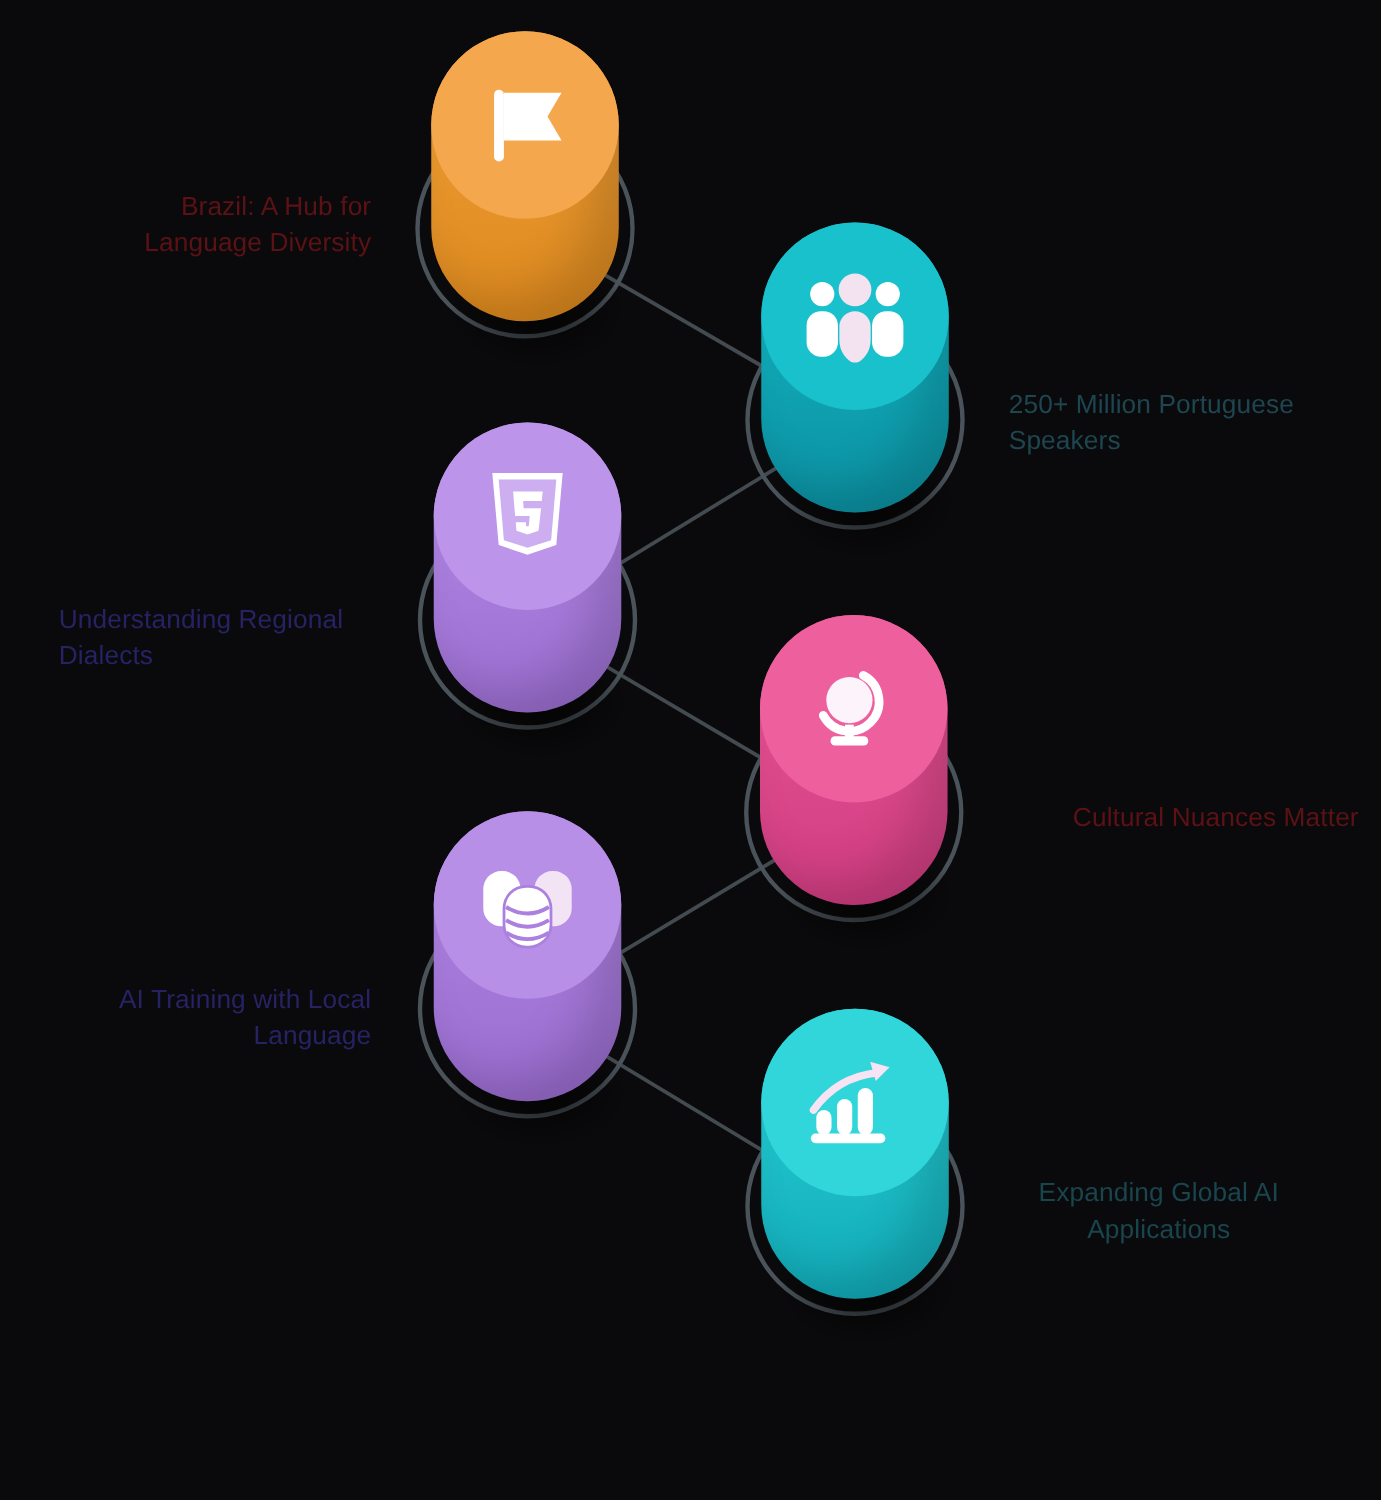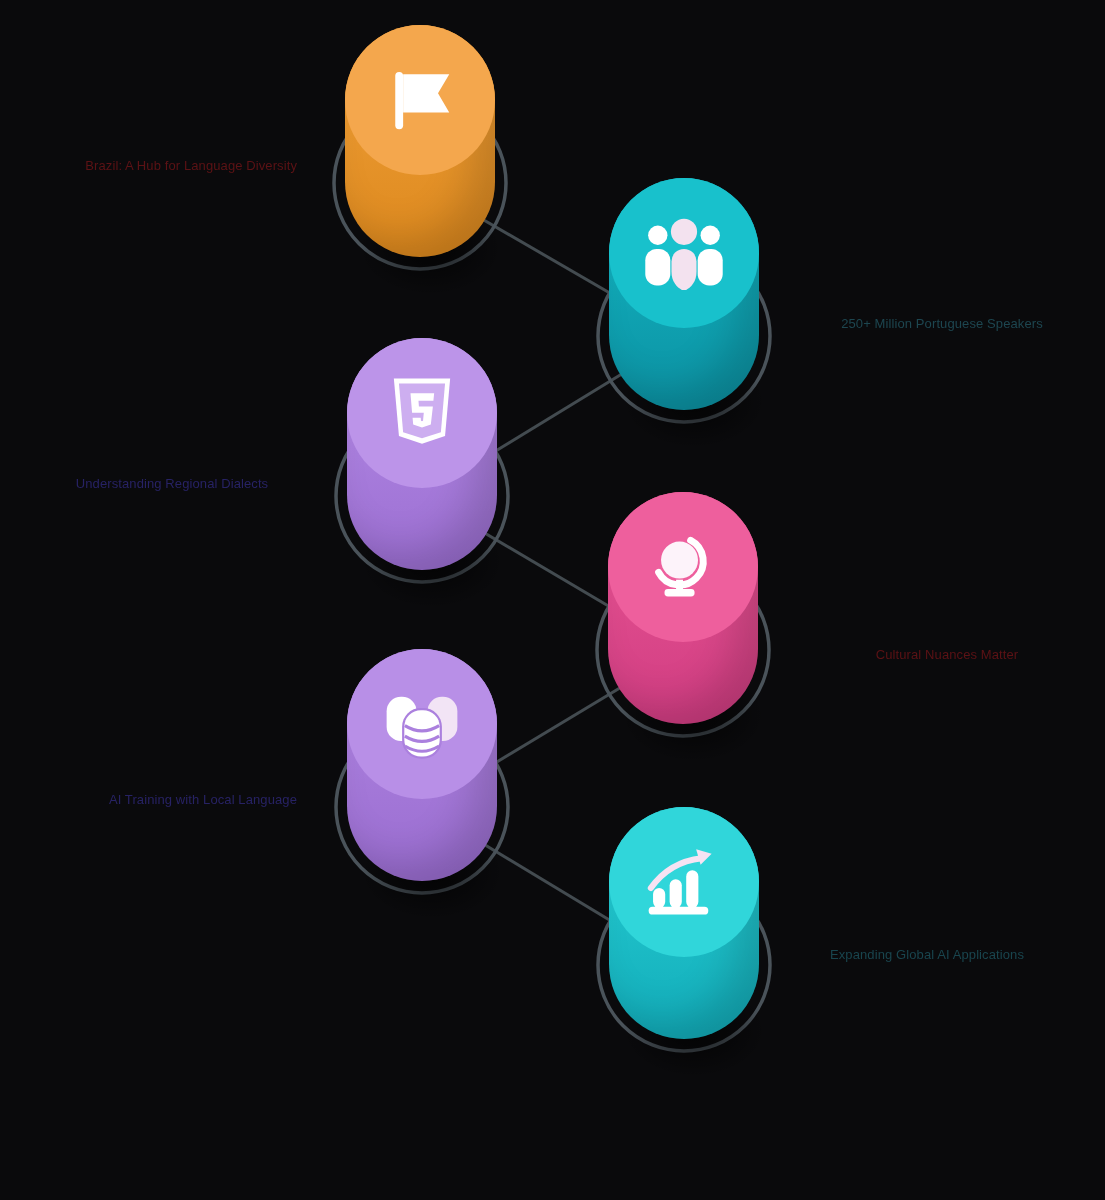--- a/index.html
+++ b/index.html
@@ -20,32 +20,32 @@
     position:absolute;width:150px;height:232px;border-radius:75px;
     background:linear-gradient(180deg,var(--body1) 26%,var(--body2) 96%);
     box-shadow:inset -22px -16px 40px rgba(0,0,0,.17);
   }
   .cap{
     position:absolute;left:0;top:0;width:150px;height:150px;border-radius:50%;
     background:var(--cap);
     display:flex;align-items:center;justify-content:center;
   }
   .label{
-    position:absolute;font-size:13px;line-height:28.5px;font-weight:400;
+    position:absolute;font-size:21px;line-height:28.5px;font-weight:400;
     color:var(--label);letter-spacing:.1px;
   }
   
   .u1 .pill{left:345px;top:25px}   .u1 .shadow{left:330px;top:182px}
   .u1 .label{left:77px;top:152px;width:220px;text-align:right}
   .u2 .pill{left:609px;top:178px}  .u2 .shadow{left:594px;top:335px}
-  .u2 .label{left:807px;top:310px;width:270px;text-align:center}
+  .u2 .label{left:807px;top:310px;width:270px;text-align:left}
   .u3 .pill{left:347px;top:338px}  .u3 .shadow{left:332px;top:495px}
-  .u3 .label{left:47px;top:470px;width:250px;text-align:center}
+  .u3 .label{left:47px;top:482px;width:250px;text-align:left}
   .u4 .pill{left:608px;top:492px}  .u4 .shadow{left:593px;top:649px}
-  .u4 .label{left:807px;top:641px;width:280px;text-align:center}
+  .u4 .label{left:807px;top:641px;width:280px;text-align:right}
   .u5 .pill{left:347px;top:649px}  .u5 .shadow{left:332px;top:806px}
   .u5 .label{left:47px;top:786px;width:250px;text-align:right}
   .u6 .pill{left:609px;top:807px}  .u6 .shadow{left:594px;top:964px}
   .u6 .label{left:807px;top:941px;width:240px;text-align:center}
 </style>
 </head>
 <body>
 
 <div id="canvas">
 

